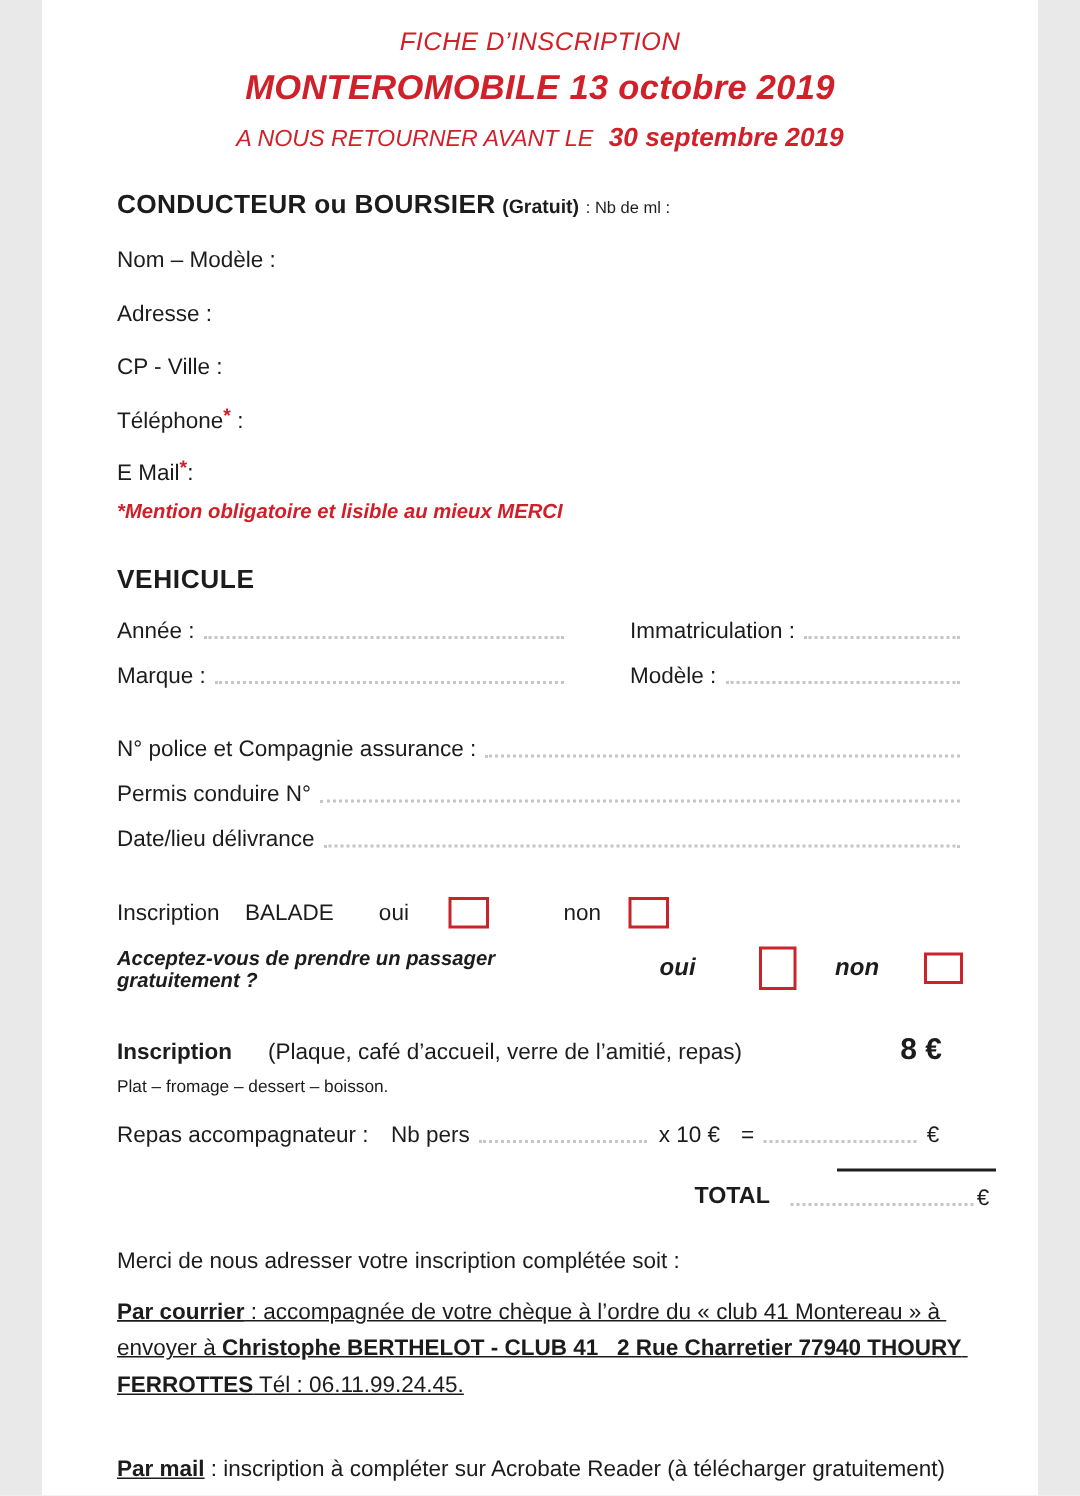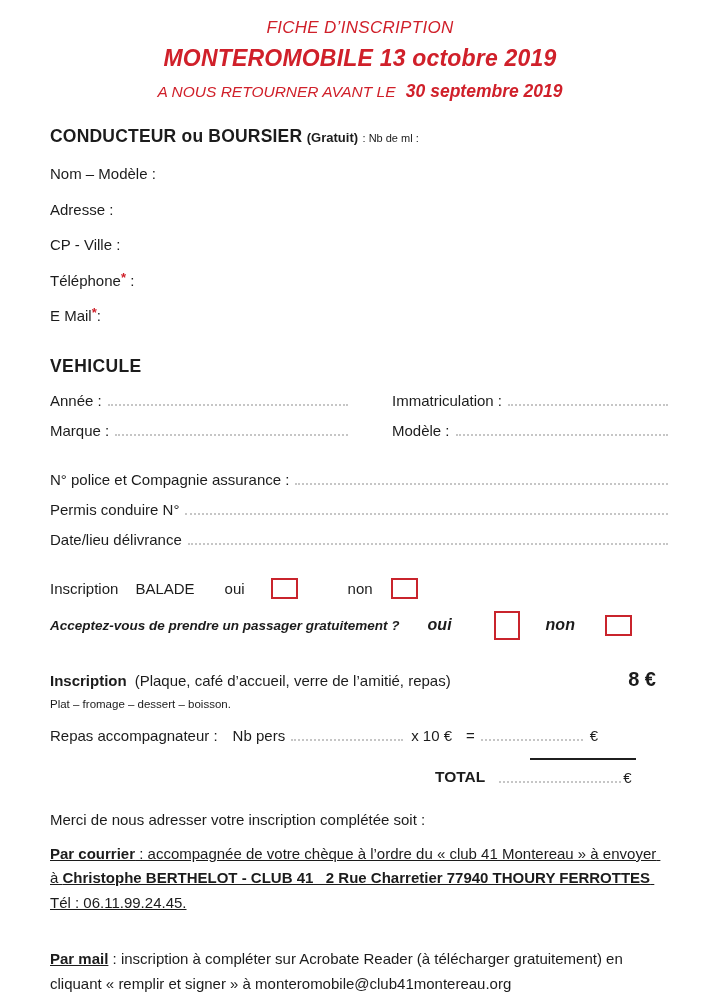--- a/index.html
+++ b/index.html
@@ -1,17 +1,17 @@
 <!DOCTYPE html>
 <html><head>
 <meta charset="utf-8">
 <style>
   html,body { margin:0; padding:0; background:#e9e9e9; }
   .page {
-    position:relative; width:720px; height:997px; margin:0 auto;
+    position:relative; width:664px; height:997px; margin:0 auto;
     background:#ffffff; box-sizing:border-box;
     padding:18px 50px 0 50px;
     font-family:"Liberation Sans", sans-serif;
     color:#1c1c1c; overflow:hidden;
   }
   
   .hdr { text-align:center; color:#d0202a; font-style:italic; }
   .hdr1 { font-size:17px; letter-spacing:.3px; }
   .hdr2 { font-size:23px; font-weight:bold; margin-top:7px; letter-spacing:.2px; }
   .hdr3 { font-size:15.5px; margin-top:9px; }
@@ -39,21 +39,21 @@
   
   .cb-row { display:flex; align-items:center; margin-top:30px; font-size:15px; }
   .cb { box-sizing:border-box; width:27px; height:21px; border:2px solid #c9242c; background:#fff; }
   .cb-tall { width:26px; height:29px; }
   .q-row { margin-top:12px; }
   .q-text { font-style:italic; font-weight:600; font-size:13.5px; }
   .q-yn { font-style:italic; font-weight:600; font-size:16px; }
   
   .insc-row { display:flex; align-items:baseline; margin-top:28px; }
   .insc-label { font-weight:bold; font-size:15px; }
-  .insc-detail { font-size:15px; margin-left:8px; }
+  .insc-detail { font-size:15px; margin-left:24px; }
   .insc-price { margin-left:auto; margin-right:14px; font-weight:bold; font-size:20px; }
   .menu { margin-top:7px; font-size:11.5px; }
   .repas-row { display:flex; align-items:flex-end; margin-top:17px; font-size:15px; }
   .total-line { width:106px; border-top:2.5px solid #1f1f1f; margin-left:480px; margin-top:14px; }
   .total-row { display:flex; align-items:flex-end; margin-left:385px; margin-top:8px; font-size:15px; width:250px; }
   .total-row b { font-size:15.5px; }
   
   .para { font-size:15px; line-height:1.63; max-width:614px; }
   .intro { margin-top:22px; }
   .courrier { margin-top:10px;text-decoration:underline; }
@@ -90,20 +90,21 @@
   </div>
   <div class="field">
     <span>CP - Ville :</span>
   </div>
   <div class="field">
     <span>Téléphone</span><span class="req">*</span><span> :</span>
   </div>
   <div class="field">
     <span>E Mail</span><span class="req">*</span><span>:</span>
   </div>
+  <div class="note">*Mention obligatoire et lisible au mieux MERCI</div>
 
   <div class="sec-head2">VEHICULE</div>
 
   <div class="cols">
     <div class="col">
       <span class="lbl">Année :</span>
       <span class="dots"></span>
     </div>
     <div class="col">
       <span class="lbl">Immatriculation :</span>

